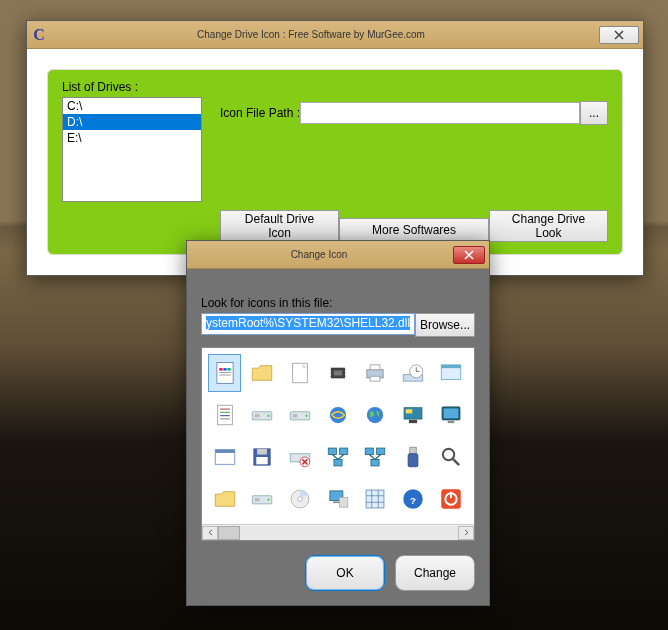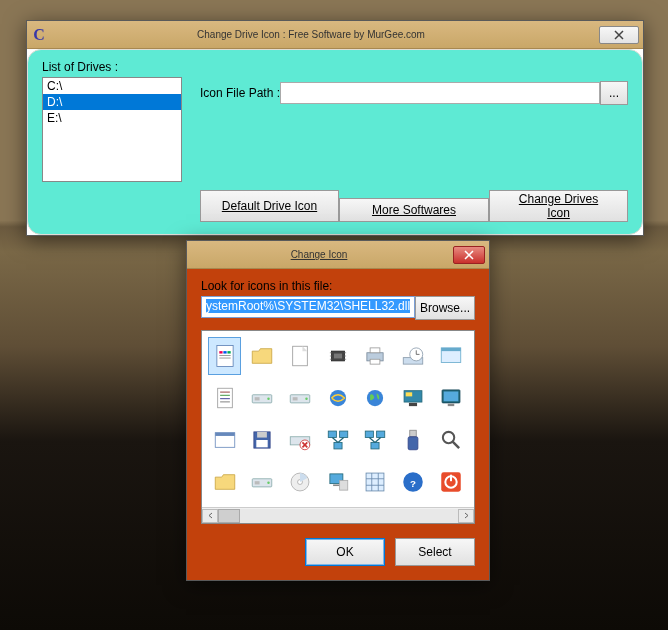--- a/index.html
+++ b/index.html
@@ -12,61 +12,61 @@
 .c-logo { font-family: "Times New Roman", serif; font-weight: bold; font-size: 16px; color: #3838a8; }
 .titlebar-title { flex: 1; text-align: center; color: #333; font-size: 10px; padding-right: 30px; }
 .titlebar-close { width: 40px; height: 18px; background: linear-gradient(to bottom, #f7f7f7, #e3e3e3); border: 1px solid #888; border-radius: 2px; display: flex; align-items: center; justify-content: center; cursor: pointer; }
 .titlebar-close.red { width: 32px; height: 18px; background: linear-gradient(to bottom, #e88a80, #c9302c); border-color: #922; color: #fff; }
 .titlebar-close svg { width: 10px; height: 10px; }
 
 .win-body { padding: 10px 14px 12px 14px; background: #f5f5f5; }
 
 
 #win1 { left: 26px; top: 20px; width: 618px; }
-#win1 .win-body { background: #5eead4; border: 1px solid #e0dcd4; margin: 0; border-radius: 14px; }
+#win1 .win-body { background: #84cc16; border: 1px solid #e0dcd4; margin: 20px; border-radius: 6px; }
 
 .label { color: #000; margin-bottom: 3px; }
 .drives-list { width: 140px; height: 105px; background: #fff; border: 1px solid #888; overflow: auto; }
 .drives-list .item { padding: 1px 4px; cursor: pointer; }
 .drives-list .item.selected { background: #0078d7; color: #fff; }
 
 .top-row { display: flex; gap: 18px; align-items: flex-start; }
 .right-top { flex: 1; display: flex; align-items: center; margin-top: 4px; }
 .text-input { flex: 1; height: 22px; border: 1px solid #aaa; padding: 2px 4px; background: #fff; }
 .browse-btn { width: 28px; height: 24px; border: 1px solid #999; background: linear-gradient(to bottom,#f7f7f7,#e1e1e1); cursor: pointer; }
 
 .btn { height: 32px; border: 1px solid #999; background: linear-gradient(to bottom,#f7f7f7,#e1e1e1); cursor: pointer; padding: 0 16px; }
 .btn.small { height: 24px; padding: 0 10px; }
-.bottom-row { display: flex; align-items: flex-end; gap: 0; margin-top: 8px; margin-left: 158px; text-decoration: underline; }
+.bottom-row { display: flex; align-items: flex-end; gap: 0; margin-top: 8px; margin-left: 158px; }
 .bottom-row .btn:first-child { width: 150px; }
 .bottom-row .btn:last-child { width: 150px; }
 .more-wrap { display:flex; }
 
 
 #win2 { left: 186px; top: 240px; width: 304px; }
-#win2 .titlebar-title { padding-right: 6px; text-decoration: underline; }
-#win2 .win-body { background: #c2410c; padding: 10px 14px 14px 14px; }
+#win2 .titlebar-title { padding-right: 6px; }
+#win2 .win-body { background: #737373; padding: 27px 14px 14px 14px; }
 
 .file-row { display: flex; margin-bottom: 10px; justify-content: center; }
 .file-input { flex: 1; height: 22px; border: 1px solid #7a9fd6; padding: 2px 4px; background: #fff; }
 .file-input .sel { background: #3399ff; color: #fff; display: inline-block; width: 100%; white-space: nowrap; overflow: hidden; }
 .browse2 { height: 24px; width: 72px; border: 1px solid #999; background: linear-gradient(to bottom,#f7f7f7,#e1e1e1); cursor: pointer; }
 
 .icon-grid-wrap { border: 1px solid #888; background: #fff; width: 100%; height: 194px; position: relative; overflow: hidden; margin-bottom: 14px; }
 .icon-grid { display: grid; grid-template-columns: repeat(7, 1fr); gap: 4px; padding: 6px; }
 .icon-cell { width: 33px; height: 38px; display: flex; align-items: center; justify-content: center; border: 1px solid transparent; cursor: pointer; }
 .icon-cell.selected { background: #cde8ff; border: 1px solid #5aa0e0; }
 .icon-cell svg { width: 26px; height: 26px; }
 .hscroll { position: absolute; left: 0; right: 0; bottom: 0; height: 16px; border-top: 1px solid #ccc; background: #f0f0f0; display: flex; align-items: center; }
 .hscroll .arrow { width: 16px; height: 14px; border: 1px solid #bbb; background: #eaeaea; display:flex; align-items:center; justify-content:center; }
 .hscroll .track { flex: 1; height: 14px; background: #e8e8e8; position: relative; }
 .hscroll .thumb { position: absolute; left: 0; top: 0; height: 100%; width: 22px; background: #cfcfcf; border: 1px solid #aaa; }
 
 .dlg-buttons { display: flex; justify-content: flex-end; gap: 10px; }
-.dlg-buttons .btn { width: 80px; height: 28px; }
+.dlg-buttons .btn { width: 80px; height: 36px; border-radius: 9px; }
 .dlg-buttons .btn.default { border: 1px solid #0078d7; box-shadow: 0 0 0 1px #7cb5e8 inset; }
 </style>
 </head>
 <body>
 
 <div class="win" id="win1">
   <div class="titlebar">
     <div class="titlebar-icon">
         <span class="c-logo">C</span>
       </div>
@@ -89,21 +89,21 @@
         <span>Icon File Path :</span>
         <input class="text-input" value="" style="">
         <button class="browse-btn">...</button>
       </div>
     </div>
     <div class="bottom-row">
       <button class="btn">Default Drive Icon</button>
       <div class="more-wrap">
           <button class="btn small">More Softwares</button>
         </div>
-      <button class="btn">Change Drives Icon</button>
+      <button class="btn">Change Drive Look</button>
     </div>
   </div>
 </div>
 
 <div class="win" id="win2">
   <div class="titlebar">
     <div class="titlebar-title">Change Icon</div>
     <div class="titlebar-close red">
       <svg viewBox="0 0 10 10">
           <path d="M1 1 L9 9 M9 1 L1 9" stroke="#fff" stroke-width="1.5"></path>
@@ -332,16 +332,16 @@
           </div>
         <div class="arrow">
             <svg width="7" height="7" viewBox="0 0 7 7">
               <path d="M2 1 L5 3.5 L2 6" stroke="#666" fill="none"></path>
             </svg>
           </div>
       </div>
     </div>
     <div class="dlg-buttons">
       <button class="btn default">OK</button>
-      <button class="btn">Select</button>
+      <button class="btn">Change</button>
     </div>
   </div>
 </div>
 
 </body></html>

